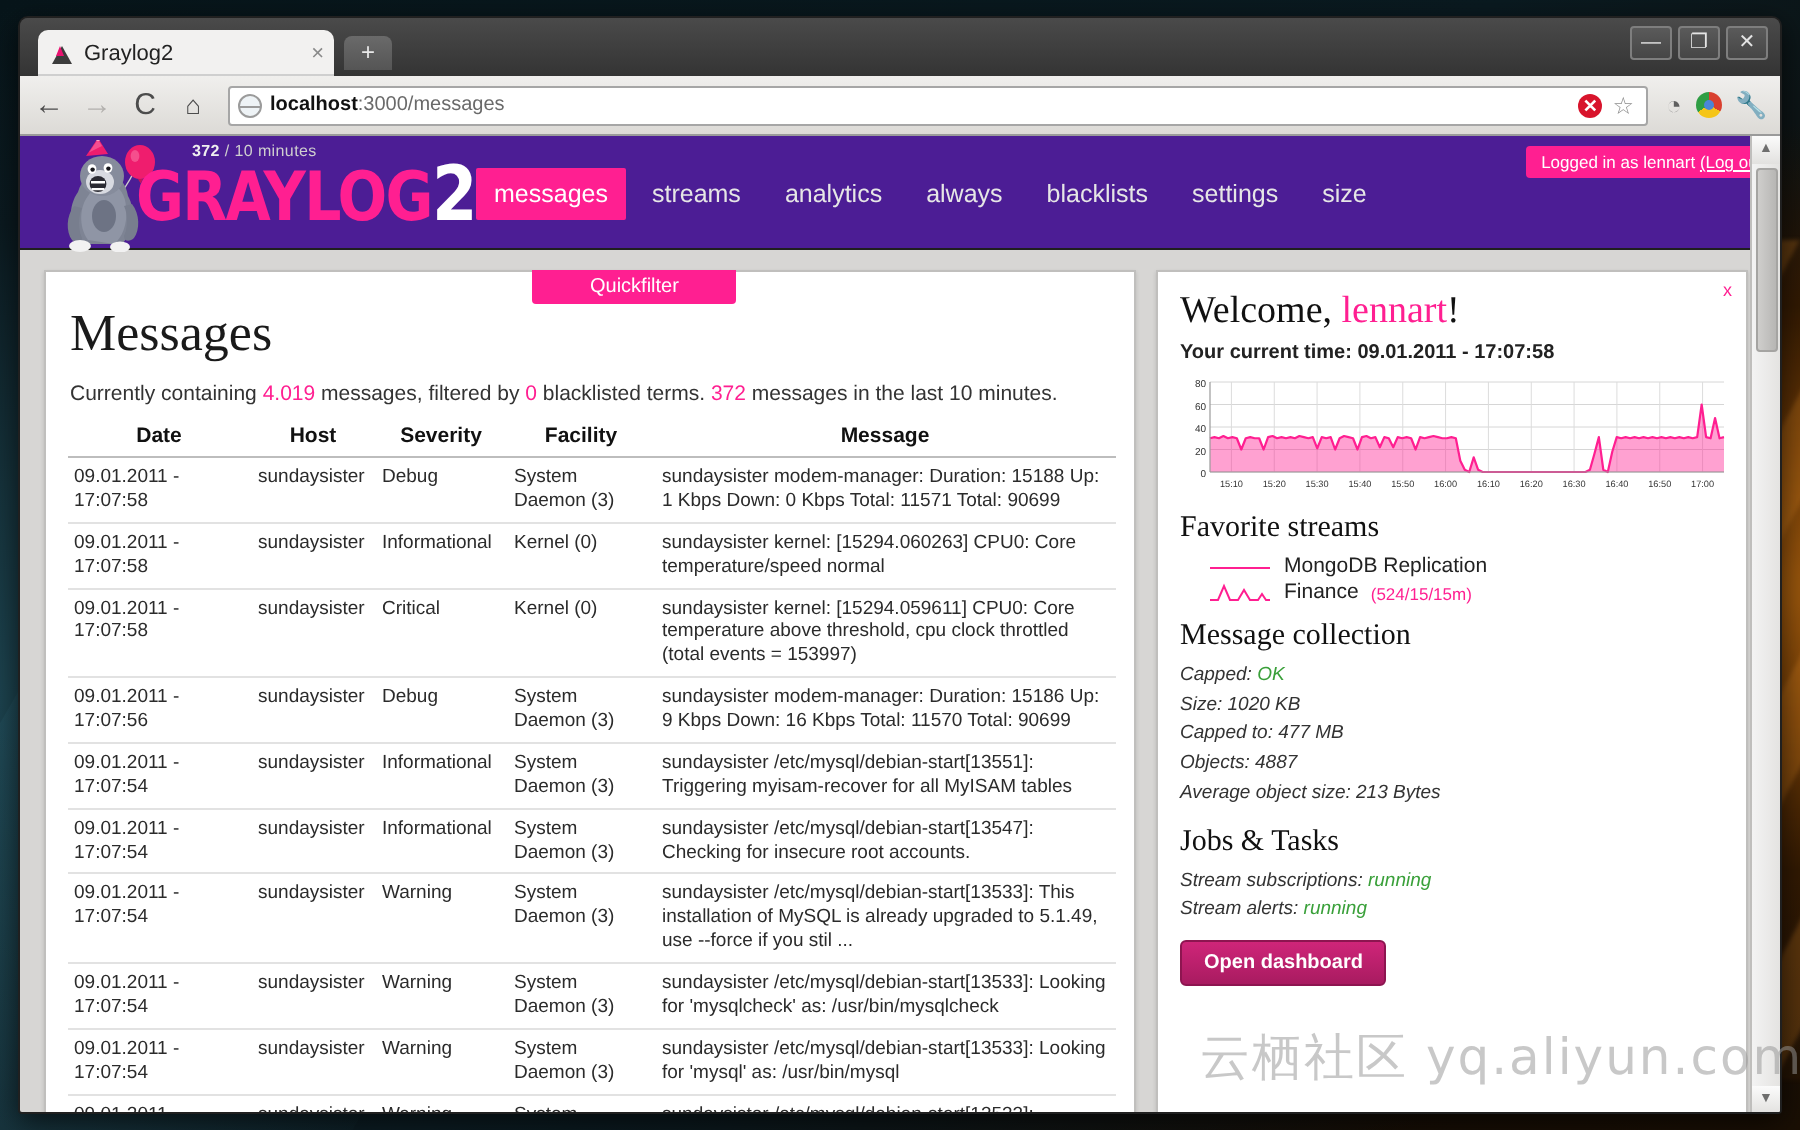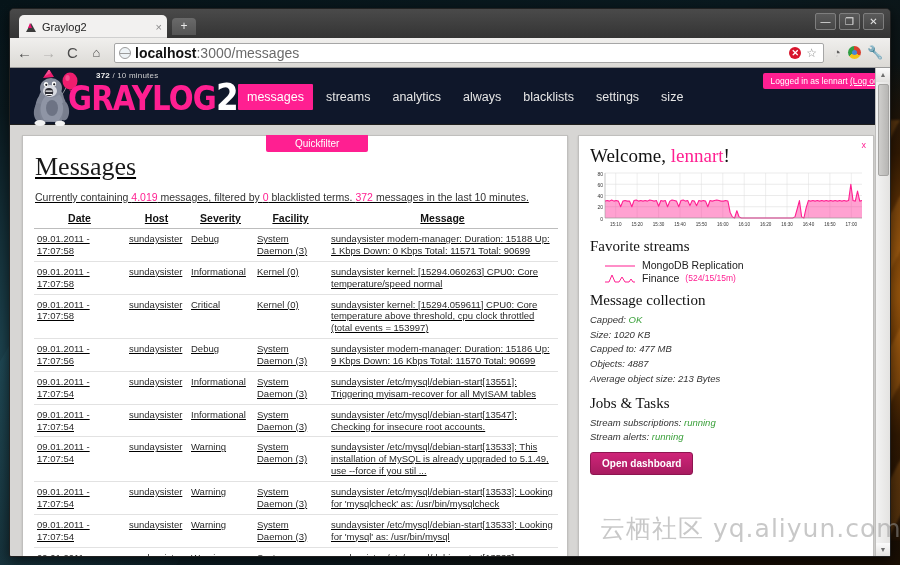--- a/index.html
+++ b/index.html
@@ -111,21 +111,21 @@
     margin: 0 2px;
   }
   .urlbar .globe {
     width: 12px; height: 12px; border-radius: 50%;
     border: 1px solid #9b9b9b; background: #eef3f6; flex: 0 0 12px;
     position: relative;
   }
   .urlbar .globe:after{
     content:""; position:absolute; left:0; top:5px; width:10px; height:1px; background:#9b9b9b;
   }
-  .urlbar .url { font-size: 14px; color: #6a6a6a; white-space: nowrap; }
+  .urlbar .url { font-size: 10px; color: #6a6a6a; white-space: nowrap; }
   .urlbar .url b { color: #111; font-weight: bold; }
   .urlicons { display: flex; align-items: center; gap: 5px; margin-left: auto; padding-right: 2px;}
   .blockicon {
     width: 12px; height: 12px; border-radius: 50%;
     background: #d8142c; color: #fff; font-size: 9px; line-height: 12px;
     text-align: center; font-weight: bold;
   }
   .staricon { color: #8d8d8d; font-size: 12px; }
   .tbicon { font-size: 13px; color: #5f5f5f; }
   .chromeball {
@@ -135,21 +135,21 @@
   }
   .chromeball:after{
     content:""; position:absolute; inset:4px; border-radius:50%; background:#4a86d6;
   }
 
   
   .page { position: relative; height: 489px; background: #d7d6d4; overflow: hidden; }
 
   
   .glheader {
-    height: 57px; background: #0f172a; position: relative;
+    height: 57px; background: #4c1d95; position: relative;
     border-bottom: 1px solid #1f1f1e;
   }
   .counter {
     position: absolute; left: 86px; top: 3px;
     font-size: 8px; color: #cfcfcf; letter-spacing: .2px;
   }
   .counter b { color: #efefef; }
   .mascot {
     position: absolute; left: 14px; top: 2px; width: 62px; height: 56px;
   }
@@ -175,21 +175,21 @@
     position: absolute; right: 0; top: 5px;
     background: #ff1f91; color: #fff; font-size: 8.5px;
     padding: 3px 6px 3px 8px; border-radius: 2px 0 0 2px;
   }
   .loginbadge a { color: #fff; text-decoration: underline; }
 
   
   .content { display: flex; padding: 10px 12px 0 12px; gap: 10px; height: 432px; }
   .panel { background: #fff; border: 1px solid #c0bfbd; box-shadow: 0 1px 2px rgba(0,0,0,.14); }
 
-  .mainpanel { width: 546px; position: relative; padding: 12px 9px 0 11px; text-decoration: underline; }
+  .mainpanel { width: 546px; position: relative; padding: 12px 9px 0 11px; }
   .quickfilter {
     position: absolute; left: 243px; top: -1px;
     background: #ff1f91; color: #fff; font-size: 10px;
     padding: 3px 29px; border-radius: 0 0 2px 2px;
   }
   h1.msgtitle {
     font-family: "Liberation Serif", serif;
     font-size: 26px; font-weight: normal; color: #1a1a1a;
     margin: 4px 0 9px 1px;
   }
@@ -226,21 +226,21 @@
 
   
   .chartwrap { width: 276px; height: 58px; position: relative; margin: 2px 0 9px -2px; }
   .chartwrap svg { display: block; }
 
   h3.sidehead {
     font-family: "Liberation Serif", serif;
     font-size: 15px; font-weight: normal; color: #111;
     margin: 8px 0 4px 0;
   }
-  .stream { display: flex; align-items: center; gap: 6px; margin: 1px 0 1px 14px; }
+  .stream { display: flex; align-items: flex-end; gap: 6px; margin: 1px 0 1px 14px; }
   .stream .spark { width: 32px; height: 12px; flex: 0 0 32px; }
   .stream .sname { font-size: 10.5px; color: #222; }
   .stream .scount { font-size: 8.5px; color: #ff1f91; }
   .kv { font-size: 9.5px; color: #333; line-height: 1.55; font-style: italic; }
   .kv .ok { color: #3aa03a; }
   .kv .running { color: #3aa03a; text-align: center; }
   .dashbtn {
     display: inline-block; margin-top: 7px;
     background: linear-gradient(#cf2579, #a81b60);
     border: 1px solid #8d1550; border-radius: 3px;
@@ -473,20 +473,21 @@
                 <td>sundaysister /etc/mysql/debian-start[13533]: /usr/bin/mysql_upgrade: the "--basedir" option is always ignored</td>
               </tr>
             </tbody>
         </table>
       </div>
 
       <div class="panel sidepanel">
         <div class="sideclose">x</div>
 
         <h2 class="welcome"><span>Welcome, </span><span class="user">lennart</span><span>!</span></h2>
+        <div class="curtime">Your current time: 09.01.2011 - 17:07:58</div>
 
         <div class="chartwrap">
           <svg id="chart" width="276" height="58" viewBox="0 0 276 58">
               <rect x="17" y="2" width="257" height="45" fill="#ffffff"></rect>
               <line x1="17" y1="47" x2="274" y2="47" stroke="#d6d6d6" stroke-width="0.5"></line>
               <text x="15" y="49.6" text-anchor="end" font-size="5" fill="#333" font-family="&quot;Liberation Sans&quot;, sans-serif">0</text>
               <line x1="17" y1="35.75" x2="274" y2="35.75" stroke="#d6d6d6" stroke-width="0.5"></line>
               <text x="15" y="38.35" text-anchor="end" font-size="5" fill="#333" font-family="&quot;Liberation Sans&quot;, sans-serif">20</text>
               <line x1="17" y1="24.5" x2="274" y2="24.5" stroke="#d6d6d6" stroke-width="0.5"></line>
               <text x="15" y="27.1" text-anchor="end" font-size="5" fill="#333" font-family="&quot;Liberation Sans&quot;, sans-serif">40</text>

